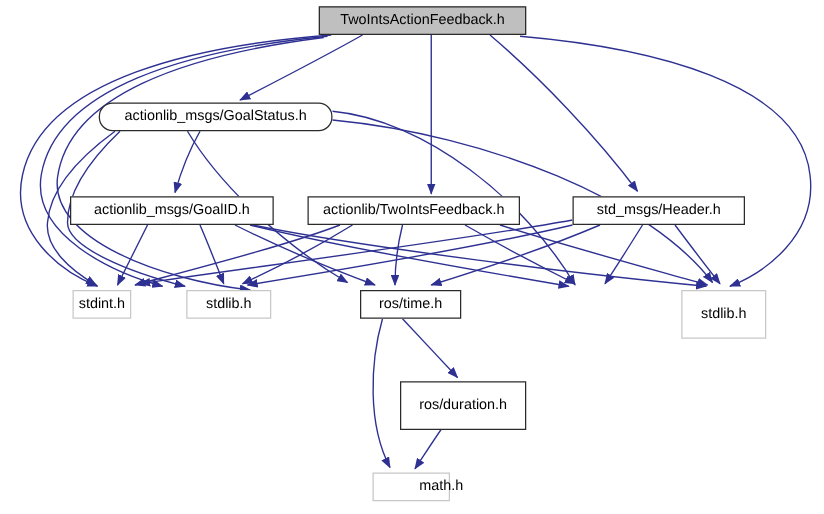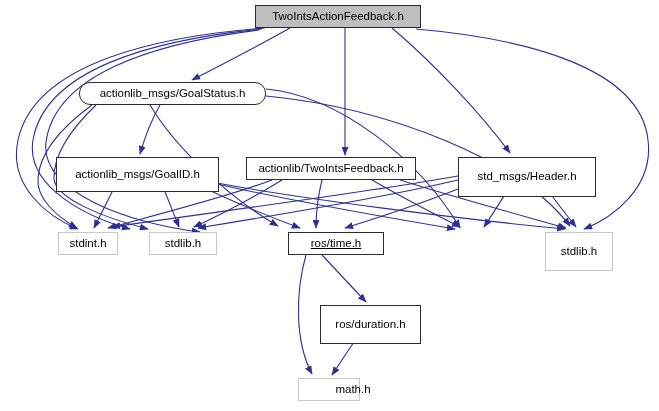--- a/index.html
+++ b/index.html
@@ -126,41 +126,41 @@
   </svg>
 
   <div class="gnode root" style="left:255px; top:5px; width:166px; height:23px;">
     <span class="lbl">TwoIntsActionFeedback.h</span>
   </div>
 
   <div class="gnode" style="left:79px; top:82px; width:187px; height:23px;border-radius:11px;">
     <span class="lbl">actionlib_msgs/GoalStatus.h</span>
   </div>
 
-  <div class="gnode" style="left:56px; top:157px; width:163px; height:35px;">
+  <div class="gnode" style="left:56px; top:157px; width:163px; height:23px;">
     <span class="lbl">actionlib_msgs/GoalID.h</span>
   </div>
 
   <div class="gnode" style="left:246px; top:157px; width:170px; height:23px;text-align:center;">
     <span class="lbl">actionlib/TwoIntsFeedback.h</span>
   </div>
 
-  <div class="gnode" style="left:458px; top:157px; width:138px; height:40px;">
+  <div class="gnode" style="left:458px; top:157px; width:138px; height:23px;">
     <span class="lbl">std_msgs/Header.h</span>
   </div>
 
-  <div class="gnode sys" style="left:58px; top:232px; width:60px; height:23px;">
+  <div class="gnode sys" style="left:58px; top:232px; width:47px; height:23px;">
     <span class="lbl">stdint.h</span>
   </div>
 
   <div class="gnode sys" style="left:149px; top:232px; width:68px; height:23px;">
     <span class="lbl">stdlib.h</span>
   </div>
 
-  <div class="gnode" style="left:288px; top:232px; width:96px; height:23px;text-decoration:underline;">
+  <div class="gnode" style="left:288px; top:232px; width:81px; height:23px;">
     <span class="lbl">ros/time.h</span>
   </div>
 
 
   <div class="gnode sys" style="left:545px; top:232px; width:68px; height:39px;">
     <span class="lbl">stdlib.h</span>
   </div>
 
   <div class="gnode" style="left:320px; top:305px; width:101px; height:39px;">
     <span class="lbl">ros/duration.h</span>

